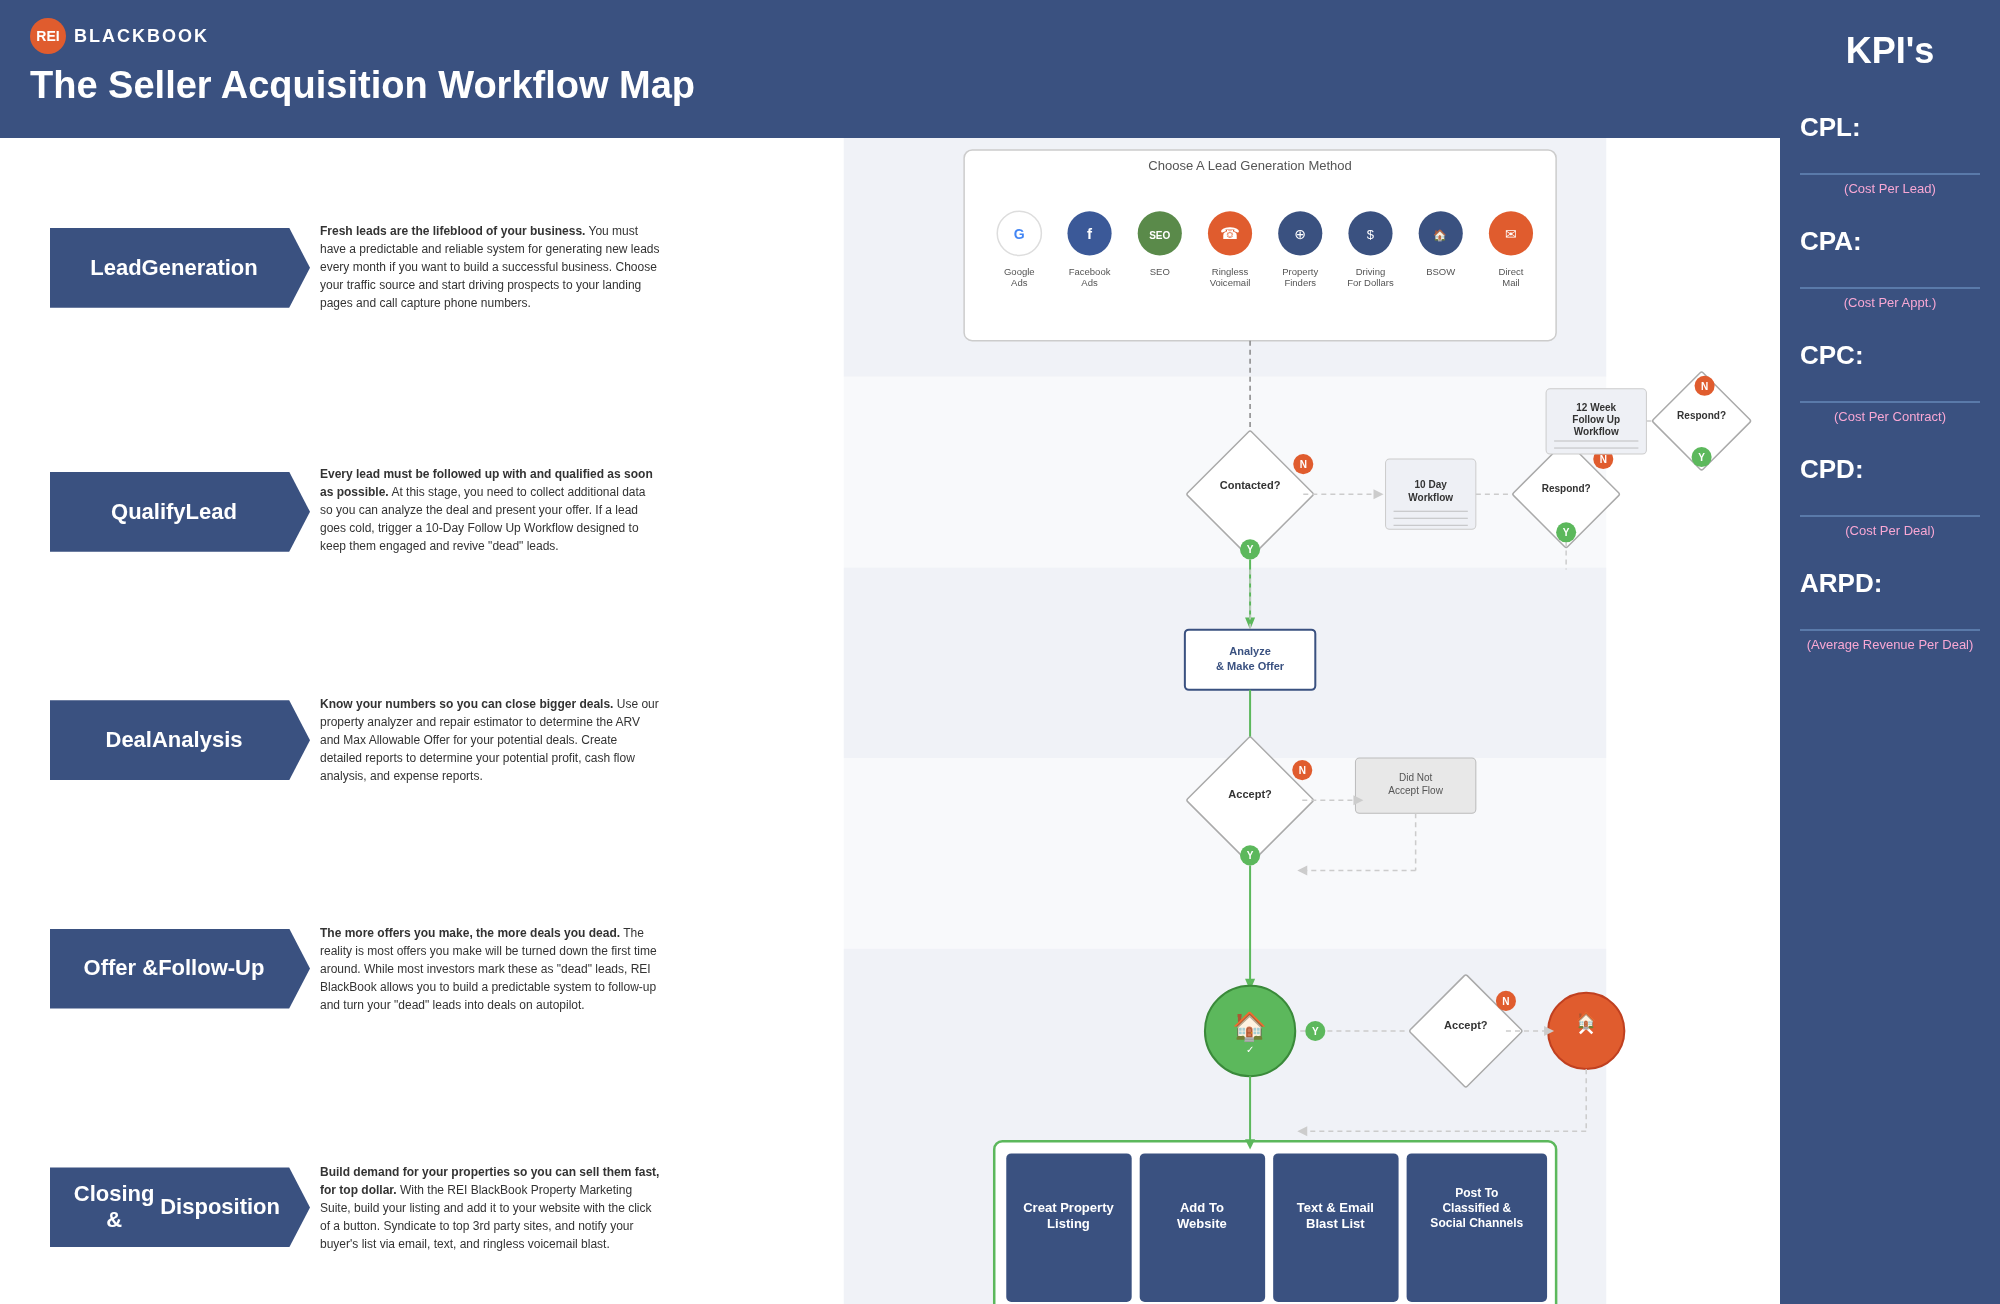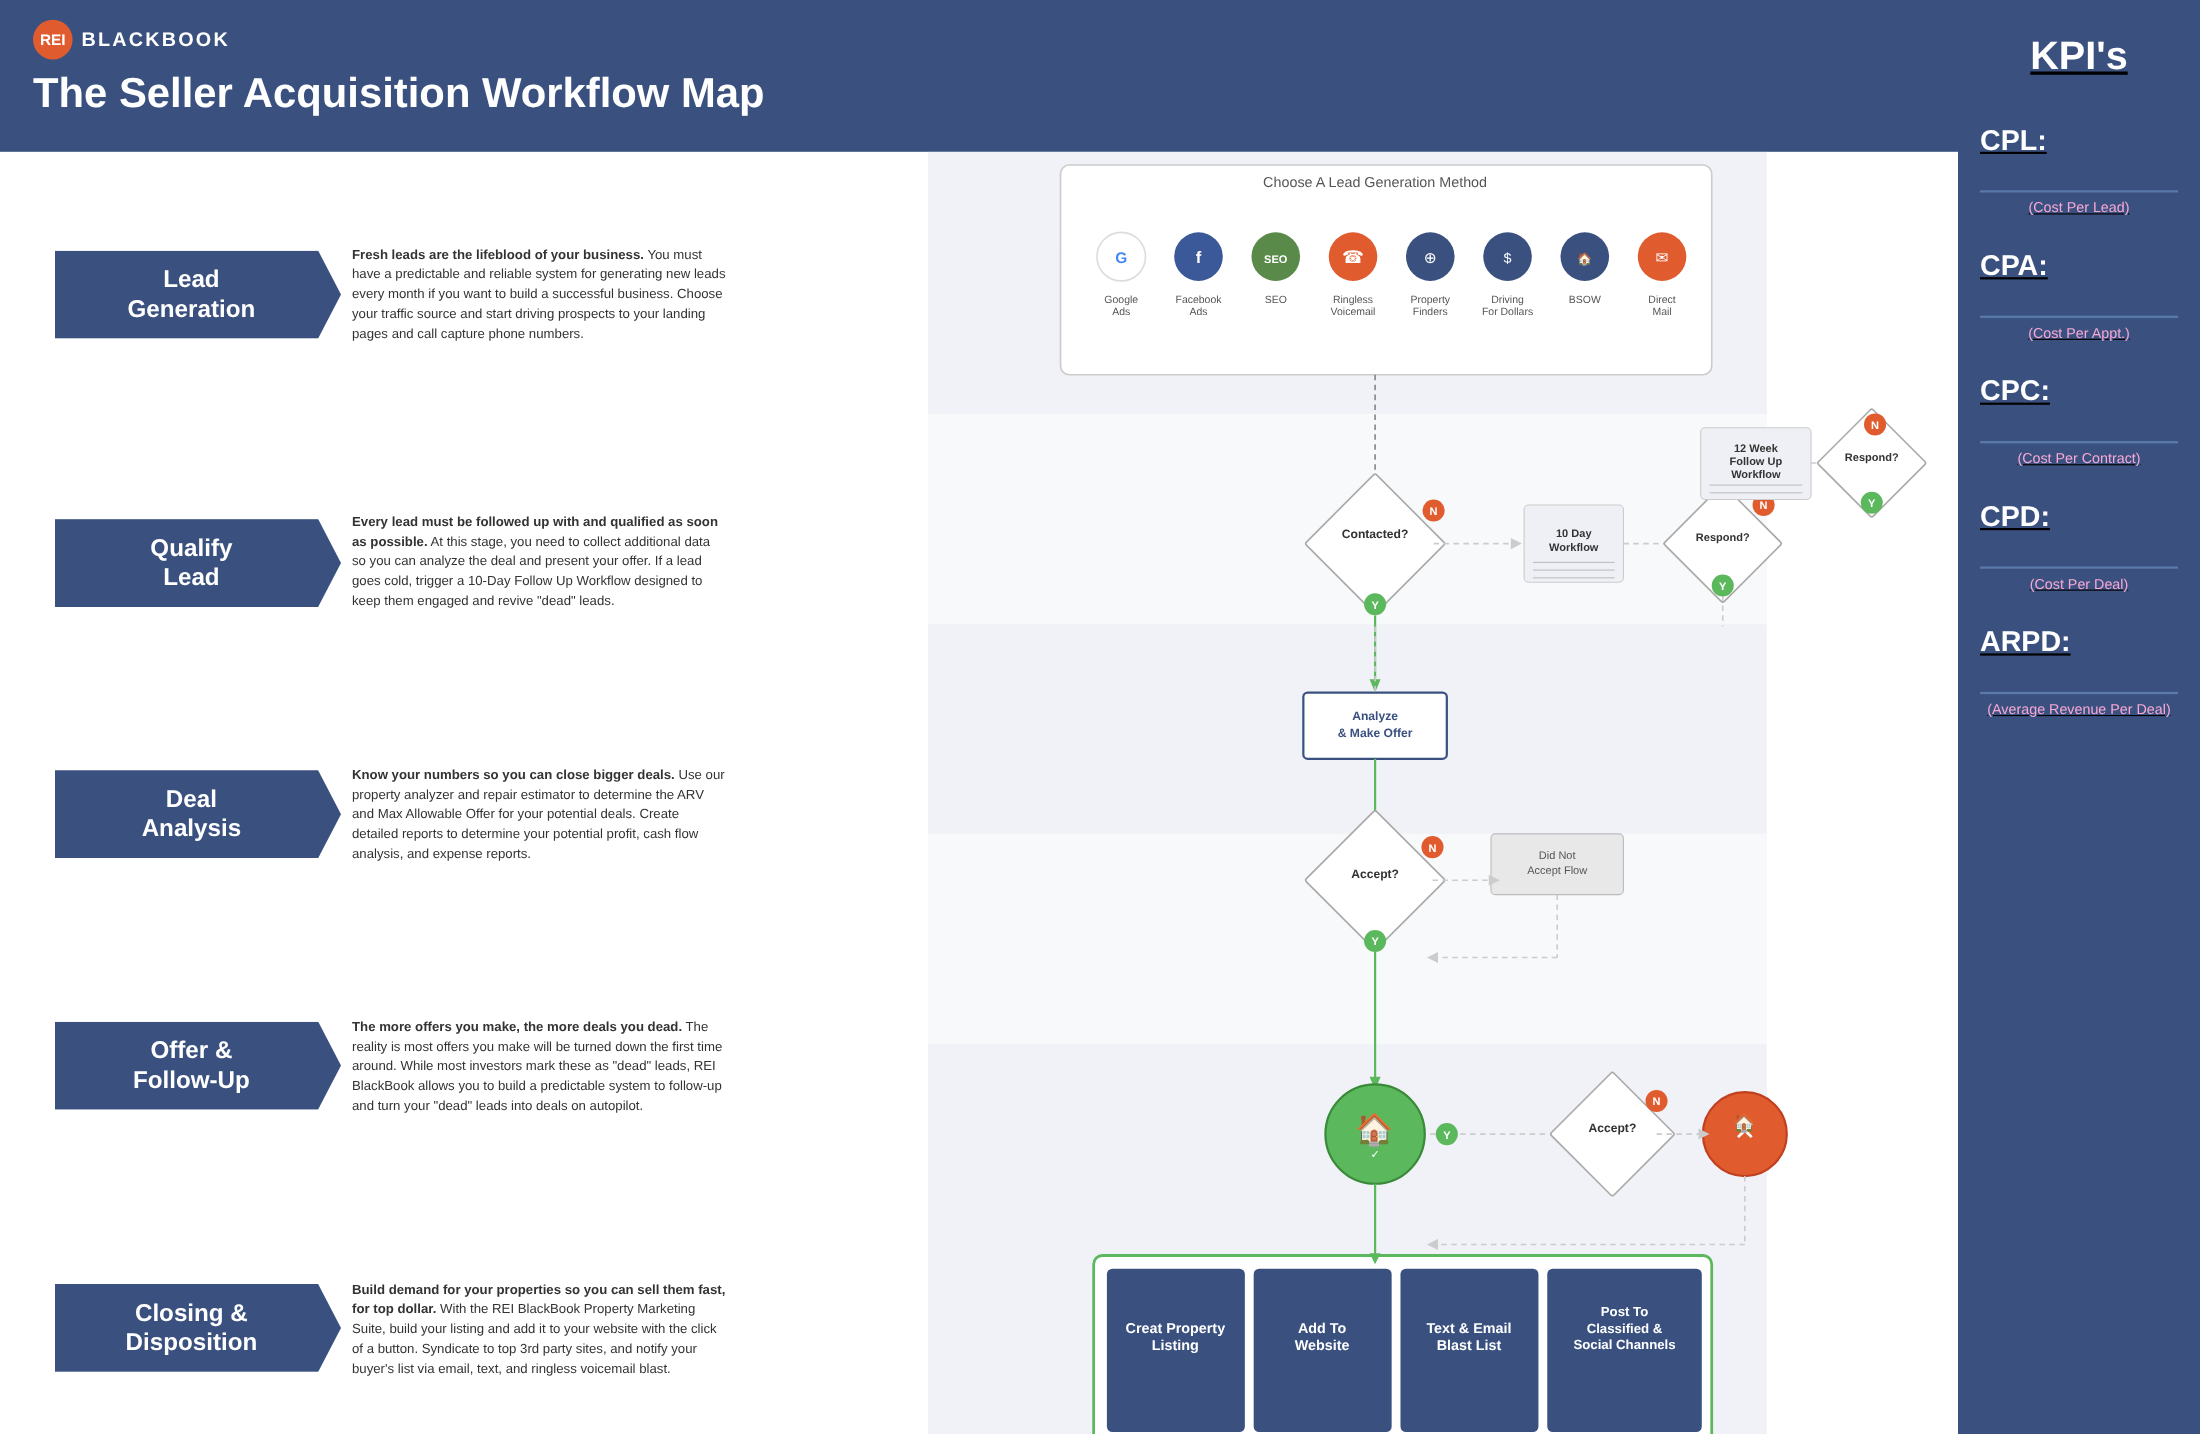--- a/index.html
+++ b/index.html
@@ -1,34 +1,34 @@
 <!DOCTYPE html>
 <html><head>
   <meta charset="utf-8">
   <style>
     * { box-sizing: border-box; margin: 0; padding: 0; }
     body { font-family: Arial, sans-serif; background: #fff; width: 2000px; height: 1304px; overflow: hidden; display: flex; }
 
     .main-content { flex: 1; background: #fff; position: relative; overflow: hidden; }
-    .kpi-panel { width: 220px; background: #3a5180; display: flex; flex-direction: column; align-items: center; padding: 30px 20px; text-decoration: underline; }
+    .kpi-panel { width: 220px; background: #3a5180; display: flex; flex-direction: column; align-items: center; padding: 30px 20px; }
 
     
     .header { background: #3a5180; padding: 18px 30px 31px; }
     .logo-area { display: flex; align-items: center; margin-bottom: 10px; }
     .rei-badge { background: #e05c2e; color: #fff; font-weight: bold; font-size: 14px; border-radius: 50%; width: 36px; height: 36px; display: flex; align-items: center; justify-content: center; margin-right: 8px; }
     .blackbook-text { color: #fff; font-size: 18px; font-weight: bold; letter-spacing: 2px; }
     .main-title { color: #fff; font-size: 38px; font-weight: bold; }
 
     
     .body-area { display: flex; height: calc(100% - 110px); }
 
     
     .labels-col { width: 310px; display: flex; flex-direction: column; }
     .label-row { flex: 1; display: flex; align-items: center; justify-content: flex-end; padding: 10px 0; }
-    .label-arrow { background: #3a5180; clip-path: polygon(0 0, 92% 0, 100% 50%, 92% 100%, 0 100%); display: flex; flex-direction: column; align-items: center; justify-content: center; padding: 12px 30px 12px 18px; min-height: 80px; width: 260px; }
+    .label-arrow { background: #3a5180; clip-path: polygon(0 0, 92% 0, 100% 50%, 92% 100%, 0 100%); display: flex; align-items: center; justify-content: center; padding: 12px 30px 12px 18px; min-height: 80px; width: 260px; }
     .label-arrow h2 { color: #fff; font-size: 22px; font-weight: 900; text-align: center; line-height: 1.2; }
 
     
     .desc-col { width: 360px; display: flex; flex-direction: column; padding: 0 10px; }
     .desc-row { flex: 1; display: flex; align-items: center; padding: 20px 0; }
     .desc-text { font-size: 12px; color: #333; line-height: 1.5; }
     .desc-text strong { font-weight: bold; }
 
     
     .flow-col { flex: 1; position: relative; }

